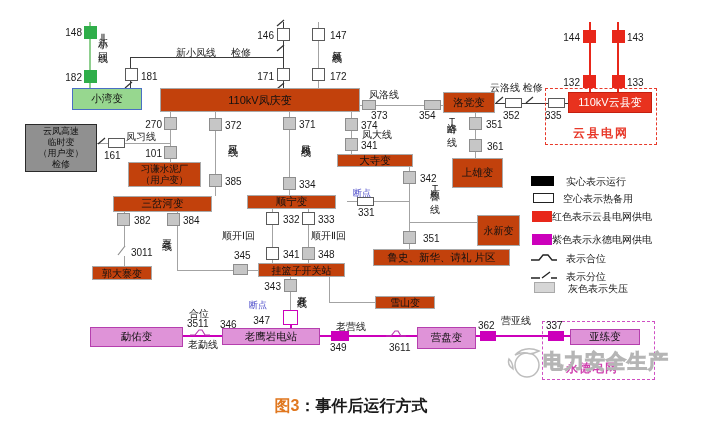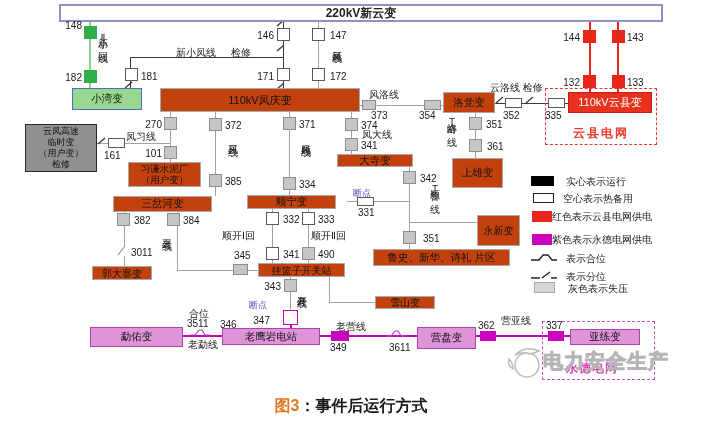--- a/index.html
+++ b/index.html
@@ -100,23 +100,20 @@
   <svg class="hook" style="left:116px;top:245px" width="12" height="12">
       <path d="M9 1 L2 10" stroke="#8d8d8d" stroke-width="1.2" fill="none"></path>
     </svg>
   <svg class="hook" style="left:190px;top:328px" width="20" height="9">
       <path d="M0 7 H5 L9 2 H12 L15 7 H20" stroke="#b53fae" stroke-width="1.2" fill="none"></path>
     </svg>
   <svg class="hook" style="left:386px;top:329px" width="20" height="9">
       <path d="M0 7 H5 L9 2 H12 L15 7 H20" stroke="#b53fae" stroke-width="1.2" fill="none"></path>
     </svg>
 
-  <div class="bus" style="left:59px;top:4px;width:604px;height:18px">
-      <span>220kV新云变</span>
-    </div>
 
   <div class="bk bk-green" style="left:84px;top:26px"></div>
   <div class="bk bk-green" style="left:84px;top:70px"></div>
   <div class="bk bk-white" style="left:125px;top:68px"></div>
   <div class="bk bk-white" style="left:277px;top:28px"></div>
   <div class="bk bk-white" style="left:277px;top:68px"></div>
   <div class="bk bk-white" style="left:312px;top:28px"></div>
   <div class="bk bk-white" style="left:312px;top:68px"></div>
   <div class="bk bk-red" style="left:583px;top:30px"></div>
   <div class="bk bk-red" style="left:612px;top:30px"></div>
@@ -213,21 +210,21 @@
   <div class="node redbox" style="left:568px;top:92px;width:84px;height:21px;font-size:11px">
       <span>110kV云县变</span>
     </div>
   <div class="gridname-red" style="left:573px;top:125px">云县电网</div>
   <div class="dashmag" style="left:542px;top:321px;width:113px;height:59px"></div>
   <div class="node mag" style="left:570px;top:329px;width:70px;height:16px">
       <span>亚练变</span>
     </div>
   <div class="gridname-mag" style="left:566px;top:360px">永德电网</div>
 
-  <div class="t tr" style="left:58px;top:21px;width:24px">148</div>
+  <div class="t tr" style="left:58px;top:28px;width:24px">148</div>
   <div class="t tr" style="left:58px;top:73px;width:24px">182</div>
   <div class="t" style="left:141px;top:72px">181</div>
   <div class="t tr" style="left:250px;top:31px;width:24px">146</div>
   <div class="t tr" style="left:250px;top:72px;width:24px">171</div>
   <div class="t" style="left:330px;top:31px">147</div>
   <div class="t" style="left:330px;top:72px">172</div>
   <div class="t tr" style="left:555px;top:33px;width:25px">144</div>
   <div class="t" style="left:627px;top:33px">143</div>
   <div class="t tr" style="left:555px;top:78px;width:25px">132</div>
   <div class="t" style="left:627px;top:78px">133</div>
@@ -245,21 +242,21 @@
   <div class="t" style="left:503px;top:111px">352</div>
   <div class="t" style="left:545px;top:111px">335</div>
   <div class="t" style="left:486px;top:120px">351</div>
   <div class="t" style="left:487px;top:142px">361</div>
   <div class="t" style="left:420px;top:174px">342</div>
   <div class="t" style="left:358px;top:208px">331</div>
   <div class="t" style="left:423px;top:234px">351</div>
   <div class="t" style="left:283px;top:215px">332</div>
   <div class="t" style="left:318px;top:215px">333</div>
   <div class="t" style="left:283px;top:250px">341</div>
-  <div class="t" style="left:318px;top:250px">490</div>
+  <div class="t" style="left:318px;top:250px">348</div>
   <div class="t" style="left:234px;top:251px">345</div>
   <div class="t tr" style="left:261px;top:282px;width:20px">343</div>
   <div class="t tr" style="left:250px;top:316px;width:20px">347</div>
   <div class="t" style="left:134px;top:216px">382</div>
   <div class="t" style="left:131px;top:248px">3011</div>
   <div class="t" style="left:183px;top:216px">384</div>
   <div class="t" style="left:187px;top:319px">3511</div>
   <div class="t" style="left:220px;top:320px">346</div>
   <div class="t" style="left:330px;top:343px">349</div>
   <div class="t" style="left:389px;top:343px">3611</div>

